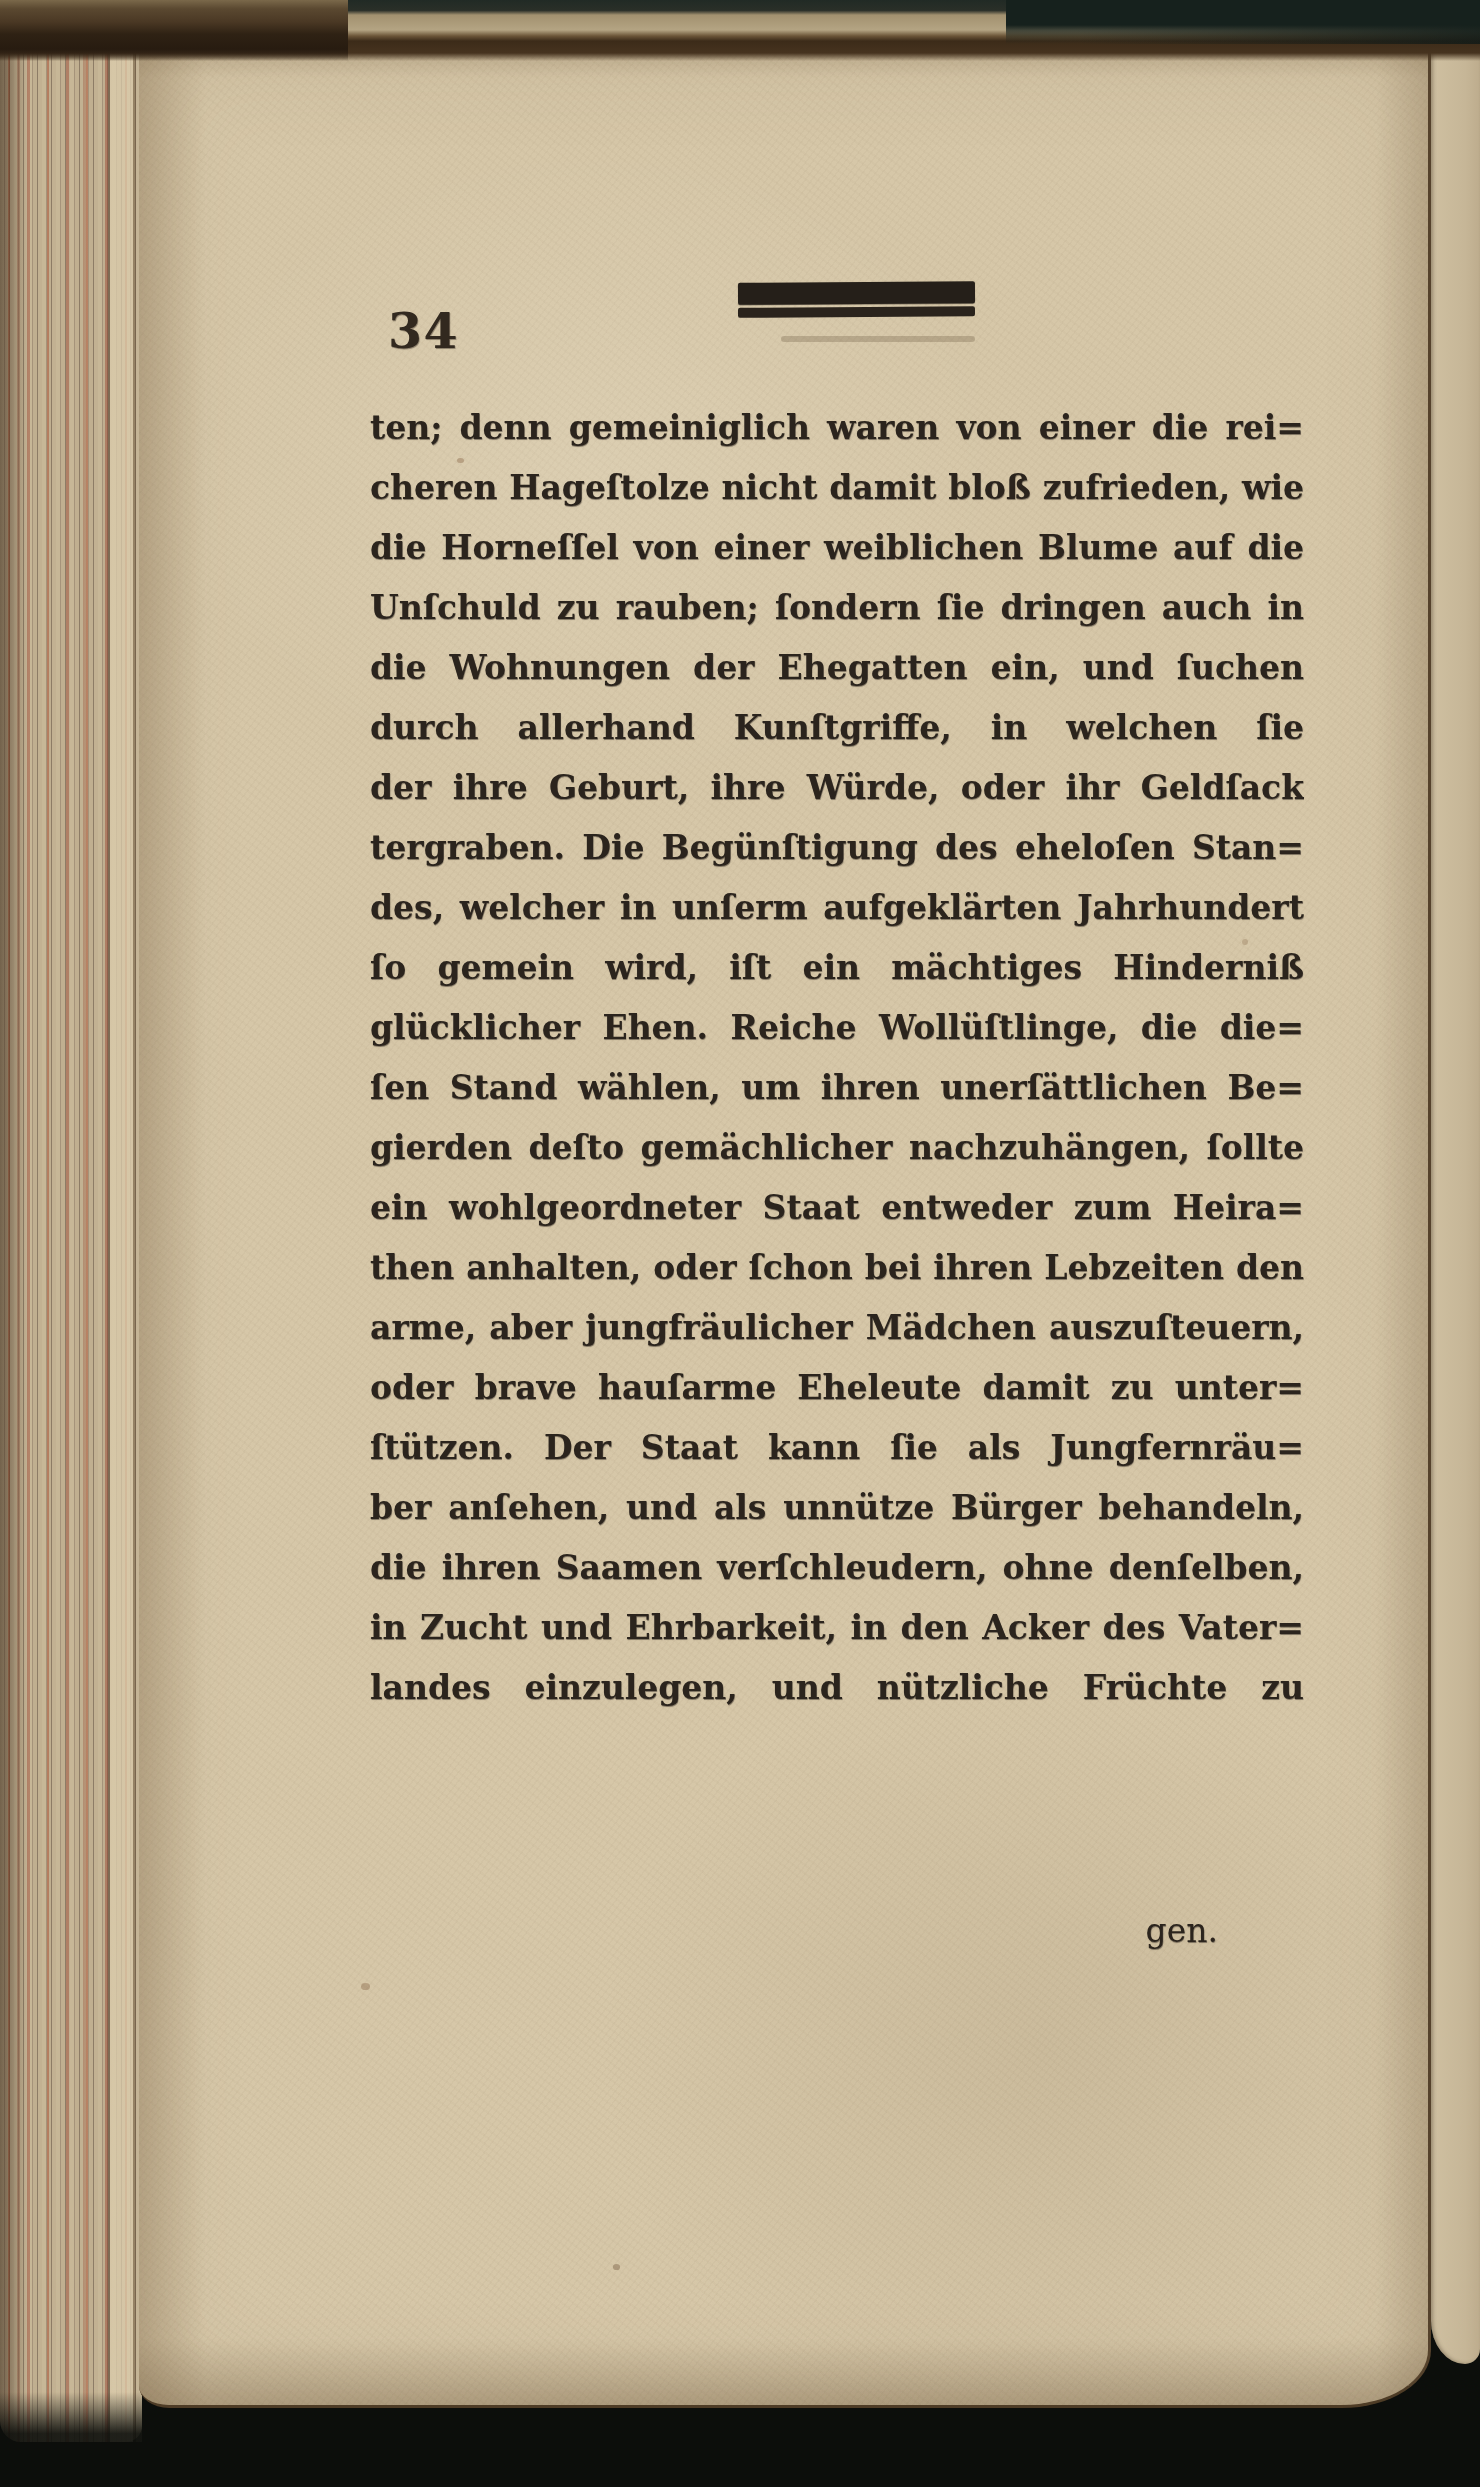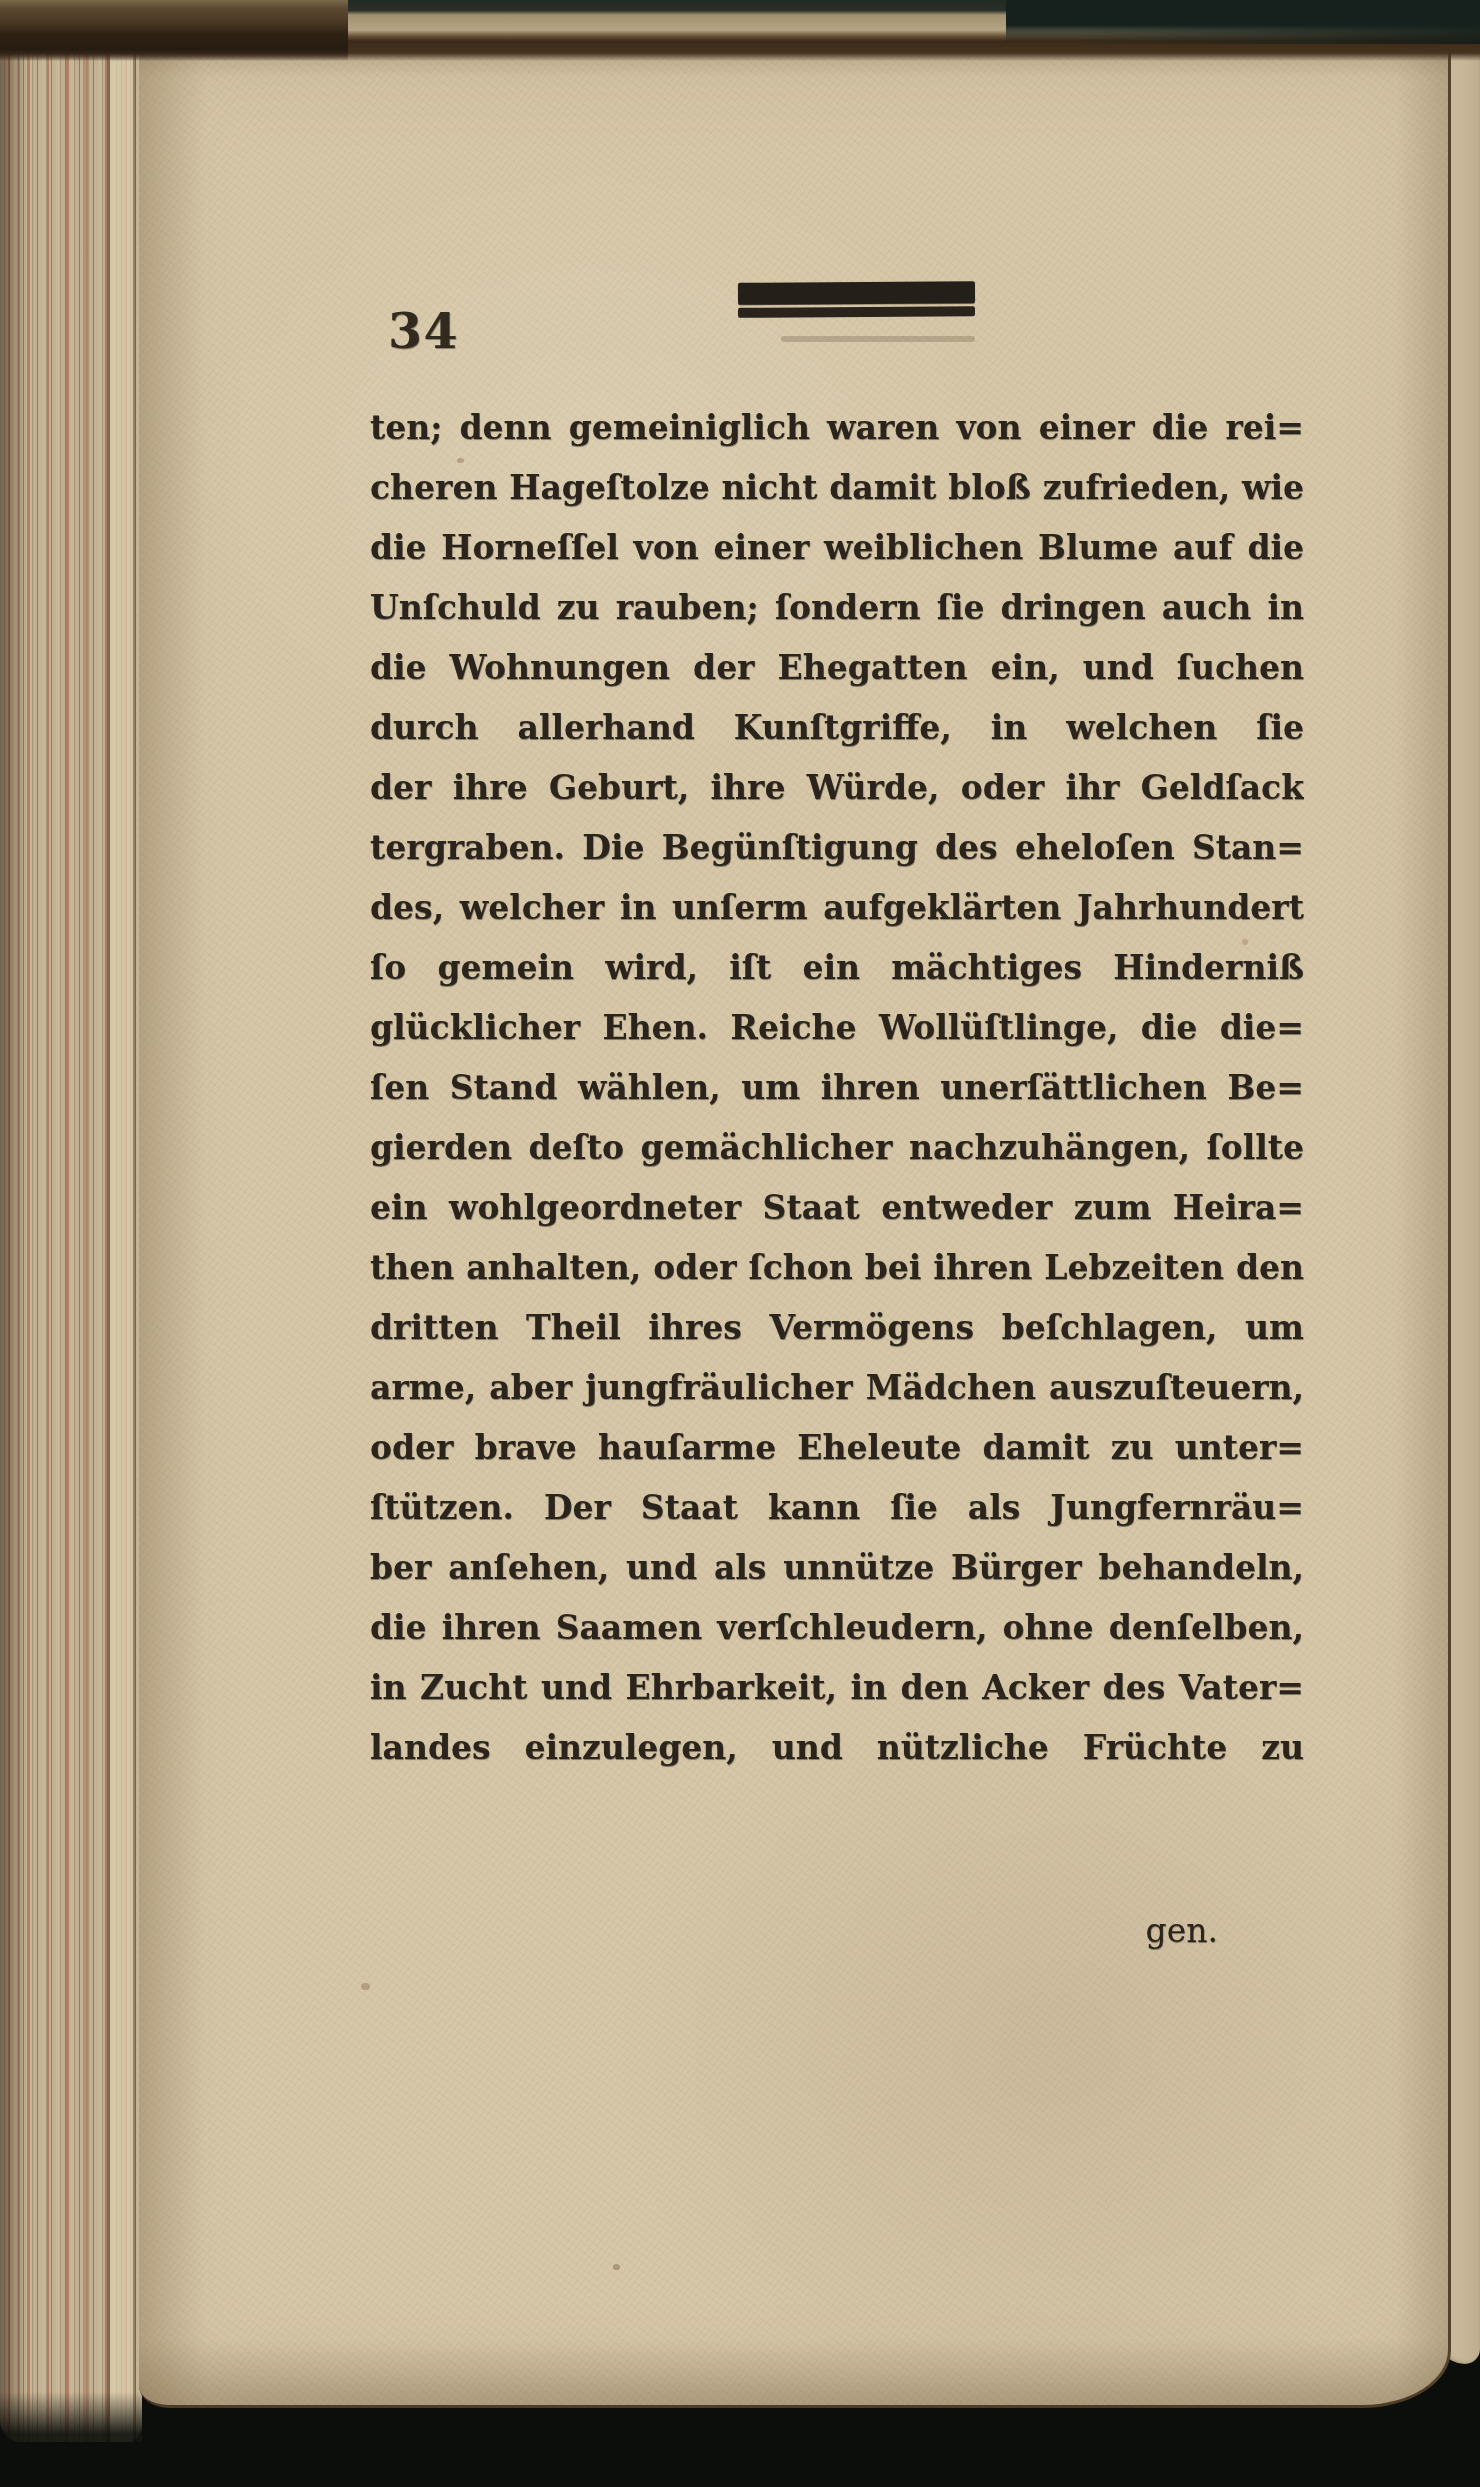--- a/index.html
+++ b/index.html
@@ -60,21 +60,20 @@
       linear-gradient(to right, rgba(118,94,62,.28) 0px, rgba(118,94,62,0) 67px),
       linear-gradient(to left, rgba(110,88,58,.22) 0px, rgba(110,88,58,0) 52px),
       linear-gradient(to bottom, rgba(112,90,60,.25) 0px, rgba(112,90,60,0) 34px),
       linear-gradient(to top, rgba(100,80,52,.30) 0px, rgba(100,80,52,0) 67px),
       repeating-linear-gradient(37deg, rgba(142,122,92,.045) 0 2.2px, rgba(0,0,0,0) 2.2px 6.7px),
       repeating-linear-gradient(-53deg, rgba(120,100,75,.045) 0 1.5px, rgba(0,0,0,0) 1.5px 5.2px);
     border-right:3px solid #55422c;
     border-bottom:3.7px solid #4e3c26;
     border-radius:3px 1.5px 89px 30px / 3px 1.5px 58px 22px;
     box-shadow: inset 0 0 104px rgba(110,85,55,.20);
-    padding-left: 20px;
   }
 
   
   .next-page {
     position:absolute; left:1431px; top:49px; width:49px; height:2315px; z-index:2;
     background:linear-gradient(to right, #cfc0a1, #c6b697 70%, #bdac8d);
     border-radius:0 0 18px 41px / 0 0 18px 52px;
     box-shadow: inset 2.2px 0 3.7px rgba(60,45,28,.35);
   }
 
@@ -150,21 +149,20 @@
         <div class="text-line">durch allerhand Kunſtgriffe, in welchen ſie entwe=</div>
         <div class="text-line">der ihre Geburt, ihre Würde, oder ihr Geldſack</div>
         <div class="text-line">tergraben. Die Begünſtigung des eheloſen Stan=</div>
         <div class="text-line">des, welcher in unſerm aufgeklärten Jahrhundert</div>
         <div class="text-line">ſo gemein wird, iſt ein mächtiges Hinderniß</div>
         <div class="text-line">glücklicher Ehen. Reiche Wollüſtlinge, die die=</div>
         <div class="text-line">ſen Stand wählen, um ihren unerſättlichen Be=</div>
         <div class="text-line">gierden deſto gemächlicher nachzuhängen, ſollte</div>
         <div class="text-line">ein wohlgeordneter Staat entweder zum Heira=</div>
         <div class="text-line">then anhalten, oder ſchon bei ihren Lebzeiten den</div>
-        <div class="text-line">dritten Theil ihres Vermögens beſchlagen, um</div>
         <div class="text-line">arme, aber jungfräulicher Mädchen auszuſteuern,</div>
         <div class="text-line">oder brave hauſarme Eheleute damit zu unter=</div>
         <div class="text-line">ſtützen. Der Staat kann ſie als Jungfernräu=</div>
         <div class="text-line">ber anſehen, und als unnütze Bürger behandeln,</div>
         <div class="text-line">die ihren Saamen verſchleudern, ohne denſelben,</div>
         <div class="text-line">in Zucht und Ehrbarkeit, in den Acker des Vater=</div>
         <div class="text-line">landes einzulegen, und nützliche Früchte zu brin=</div>
       </div>
 
     <div class="catchword-line">gen.</div>

